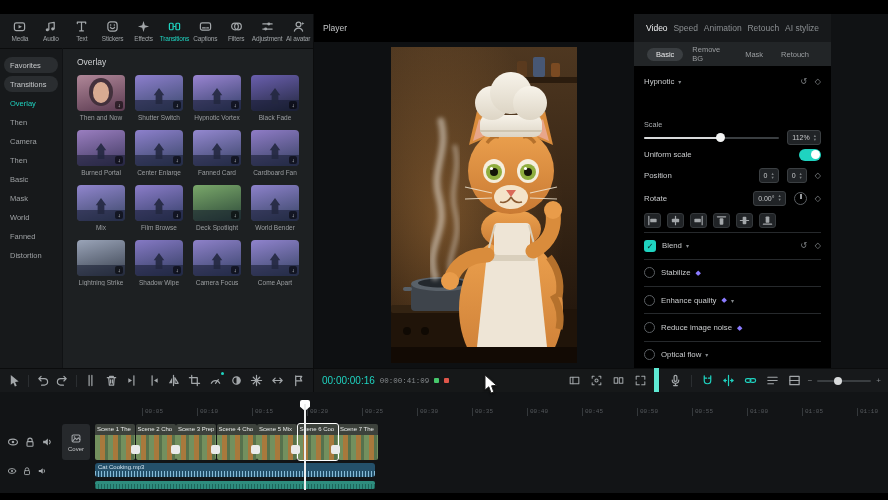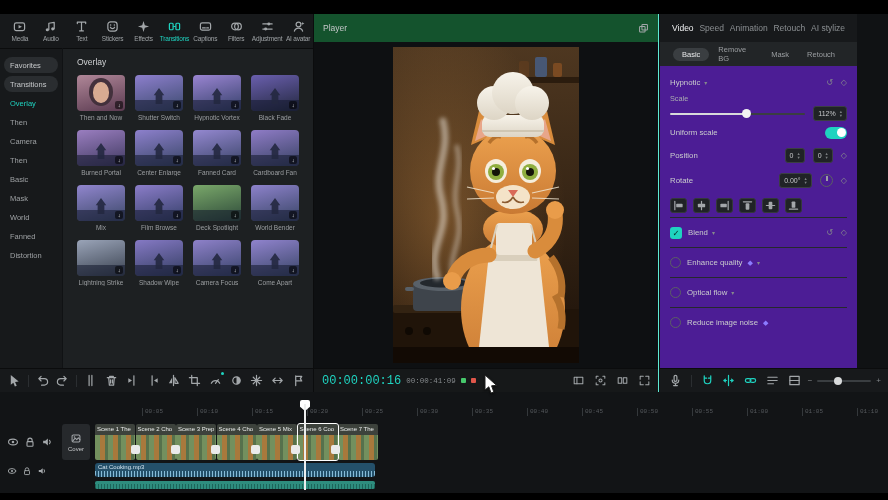--- a/index.html
+++ b/index.html
@@ -44,52 +44,52 @@
   .hair { position:absolute; left:50%; top:3px; margin-left:-12px; width:24px; height:28px;
     border-radius:50%; background:#43313c; }
   .face { position:absolute; left:50%; top:7px; margin-left:-8px; width:16px; height:21px;
     border-radius:48%; background:#d8ab92; }
   .dl { position:absolute; right:2px; bottom:2px; width:8px; height:8px; border-radius:2px;
     background:rgba(0,0,0,0.55); color:#e2e4e5; font-size:5.5px; line-height:8px; text-align:center; }
   .nm { font-size:6.5px; color:#9b9ea1; text-align:center; margin-top:3px; white-space:nowrap;
     overflow:hidden; text-overflow:ellipsis; }
 
   
-  .player { position:absolute; left:313px; top:0; width:346px; height:378px; background:#14532d;
-    border-left:1px solid #0b0c0d; border-right:1px solid #5eead4; }
+  .player { position:absolute; left:313px; top:0; width:346px; height:378px; background:#000000;
+    border-left:1px solid #0b0c0d; border-right:5px solid #5eead4; }
   .player-h { height:28px; display:flex; align-items:center; justify-content:space-between;
     padding:0 9px; font-size:8.5px; color:#c6c8ca; }
   .pstage { position:absolute; top:28px; left:0; right:0; bottom:24px; background:#0e1012;
     display:flex; align-items:center; justify-content:center; }
   .video { width:186px; height:316px; background:#000; position:relative; overflow:hidden; }
   .player-bar { position:absolute; left:0; right:0; bottom:0; height:24px; background:#161819;
     border-top:1px solid #0b0c0d; display:flex; align-items:center; padding:0 8px; gap:5px; }
-  .tcur { color:#1fd3c0; font-size:12px; font-family:Liberation Mono, monospace; }
+  .tcur { color:#1fd3c0; font-size:10px; font-family:Liberation Sans, sans-serif; }
   .ttot { color:#84888b; font-size:7.5px; font-family:"Liberation Mono","DejaVu Sans Mono",monospace; }
   .ind { width:5px; height:5px; border-radius:1px; }
   .player-icons { margin-left:auto; display:flex; gap:11px; align-items:center; }
 
   
-  .inspector { position:absolute; left:660px; top:0; width:197px; height:354px; background:#4c1d95; }
+  .inspector { position:absolute; left:634px; top:0; width:197px; height:354px; background:#000000; }
   .itabs { height:28px; background:#17191b; display:flex; align-items:center; justify-content:space-between;
     padding:0 12px; }
   .itab { font-size:8.5px; color:#8b8f92; }
   .itab.active { color:#f0f1f2; }
   .isubs { height:24px; background:#222527; display:flex; align-items:center; justify-content:space-between;
     padding:0 13px; }
   .isub { font-size:7.5px; color:#9b9ea1; padding:2px 9px; border-radius:8px; }
   .isub.active { background:#3a3e41; color:#e8e9ea; }
   .icontent { position:absolute; top:52px; left:0; right:0; bottom:0; padding:6px 10px 0 10px;
     display:flex; flex-direction:column; }
   .irow { display:flex; align-items:center; color:#c9cbcd; font-size:7.8px; }
   .irow .right { margin-left:auto; display:flex; gap:8px; align-items:center; }
   .glyph { color:#85898c; font-size:8px; }
   .chev { color:#85898c; font-size:6px; margin-left:4px; }
   .r-transform { height:20px; }
-  .r-scale-l { height:13px; color:#a9acaf; font-size:7.3px; }
+  .r-scale-l { height:13px; color:#a9acaf; font-size:7.3px;margin-top:28px; }
   .r-slider { height:17px; display:flex; align-items:center; gap:8px; }
   .track { position:relative; width:148px; height:2px; background:#3a3e41; border-radius:1px; }
   .fillbar { position:absolute; left:0; top:0; height:2px; background:#d8dadb; border-radius:1px; }
   .knob { position:absolute; top:-3.5px; width:9px; height:9px; border-radius:50%; background:#f2f3f3; }
   .vbox { display:flex; align-items:center; border:1px solid #3b3f42; border-radius:3px; height:15px;
     padding:0 4px; font-size:7px; color:#c6c8ca; gap:4px; background:#202326; }
   .steppers { display:flex; flex-direction:column; line-height:4px; }
   .steppers span { font-size:4.5px; color:#7c8083; }
   .r-uniform { height:21px; }
   .toggle { width:22px; height:12px; border-radius:6px; background:#1fd3c0; position:relative; }
@@ -632,33 +632,38 @@
         <span class="check">✓</span>
         <span>Blend</span>
         <span class="chev">▾</span>
         <span class="right">
           <span class="glyph">↺</span>
           <span class="glyph">◇</span>
         </span>
       </div>
       <div class="irow r-feat">
         <span class="radio"></span>
+        <span>Stabilize</span>
+        <span class="pro">◆</span>
+      </div>
+      <div class="irow r-feat">
+        <span class="radio"></span>
         <span>Enhance quality</span>
         <span class="pro">◆</span>
         <span class="chev">▾</span>
+      </div>
+      <div class="irow r-feat">
+        <span class="radio"></span>
+        <span>Reduce image noise</span>
+        <span class="pro">◆</span>
       </div>
       <div class="irow r-feat">
         <span class="radio"></span>
         <span>Optical flow</span>
         <span class="chev">▾</span>
-      </div>
-      <div class="irow r-feat">
-        <span class="radio"></span>
-        <span>Reduce image noise</span>
-        <span class="pro">◆</span>
       </div>
     </div>
   </div>
 
   <div class="tools-left">
     <span class="tbtn">
           <svg class="ic" width="13" height="13" viewBox="0 0 14 14">
             <path class="fil" d="M3 1 L11.5 8 L7.6 8.6 L9.4 12.6 L7.4 13.4 L5.8 9.4 L3 11.6 Z"></path>
           </svg>
         </span>

